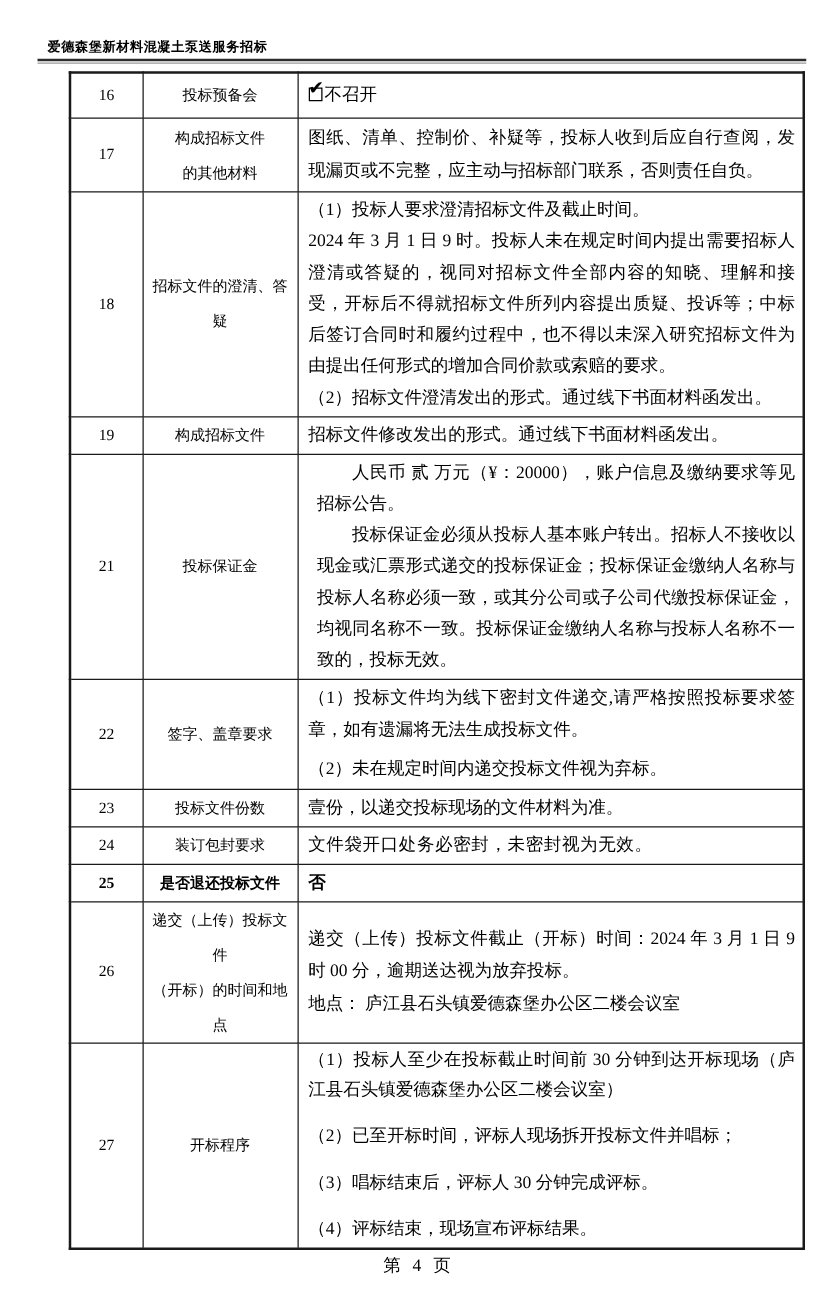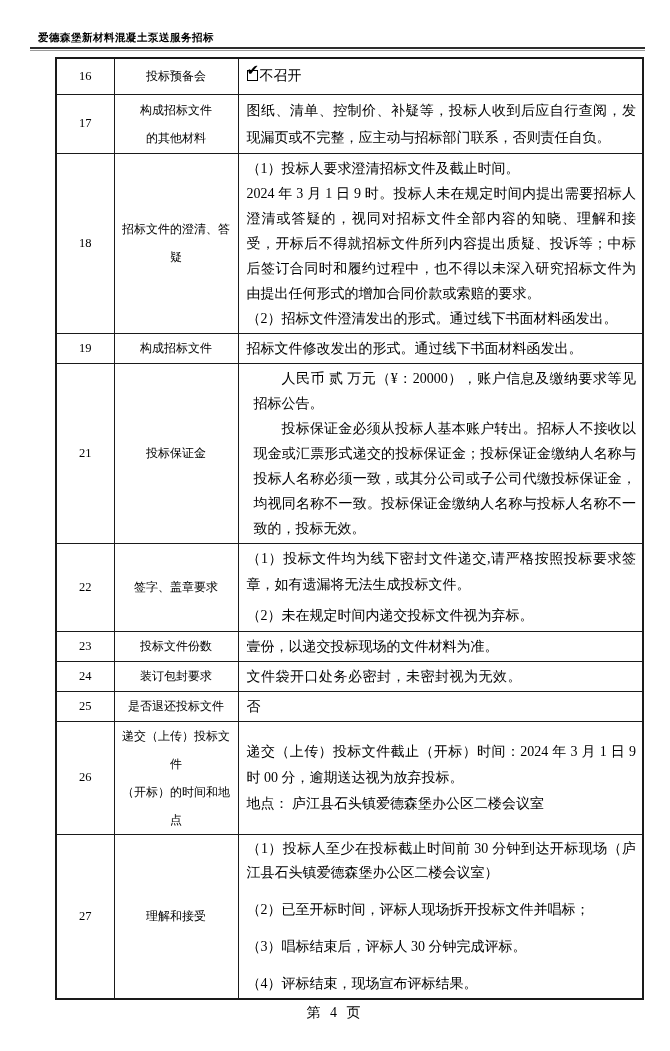--- a/index.html
+++ b/index.html
@@ -31,21 +31,21 @@
   col.c-ct  { width:405px; }
   td.no   { text-align:center; font-size:12.5px; }
   td.lb   { text-align:center; font-size:12px; line-height:28px; padding:0 3px; }
   td.ct   { font-size:14px; padding:2px 6px 2px 8px; }
   td.ct p { line-height:25px; text-align:justify; }
   .r15 { height:35px; } .r16 { height:36px; }
   .r17 { height:59px; } .r18 { height:174px; }
   .r19 { height:29px; } .r20 { height:25px; }
   .r21 { height:177px; } .r22 { height:83px; }
   .r23 { height:23px; } .r24 { height:28px;margin-top:8px; }
-  .r25 { height:29px; } .r26 { height:81px; }
+  .r25 { height:29px;font-weight:bold; } .r26 { height:81px; }
   .r27 { height:144px; }
   .r17 td.ct p { line-height:27px; }
   .r22 td.ct p { line-height:26px; }
   .r22 td.ct p + p { margin-top:5px; }
   .r26 td.ct p { line-height:26px; }
   .r27 td.ct p { line-height:24px; }
   .r27 td.ct p + p { margin-top:13px; }
   .indent { text-indent:2em;margin-left:7px; }
   .big { font-size:16.5px; letter-spacing:0.5px; }
   .cb {
@@ -166,21 +166,21 @@
       <div>（开标）的时间和地点</div>
     </td>
     <td class="ct">
       <p>递交（上传）投标文件截止（开标）时间：2024 年 3 月 1 日 9 时 00 分，逾期送达视为放弃投标。</p>
       <p>地点：  庐江县石头镇爱德森堡办公区二楼会议室</p>
     </td>
   </tr>
 
   <tr class="r27">
     <td class="no">27</td>
-    <td class="lb">理解和接受</td>
+    <td class="lb">开标程序</td>
     <td class="ct">
       <p>（1）投标人至少在投标截止时间前 30 分钟到达开标现场（庐江县石头镇爱德森堡办公区二楼会议室）</p>
       <p>（2）已至开标时间，评标人现场拆开投标文件并唱标；</p>
       <p>（3）唱标结束后，评标人 30 分钟完成评标。</p>
       <p>（4）评标结束，现场宣布评标结果。</p>
     </td>
   </tr>
 </tbody>
   </table>
 

